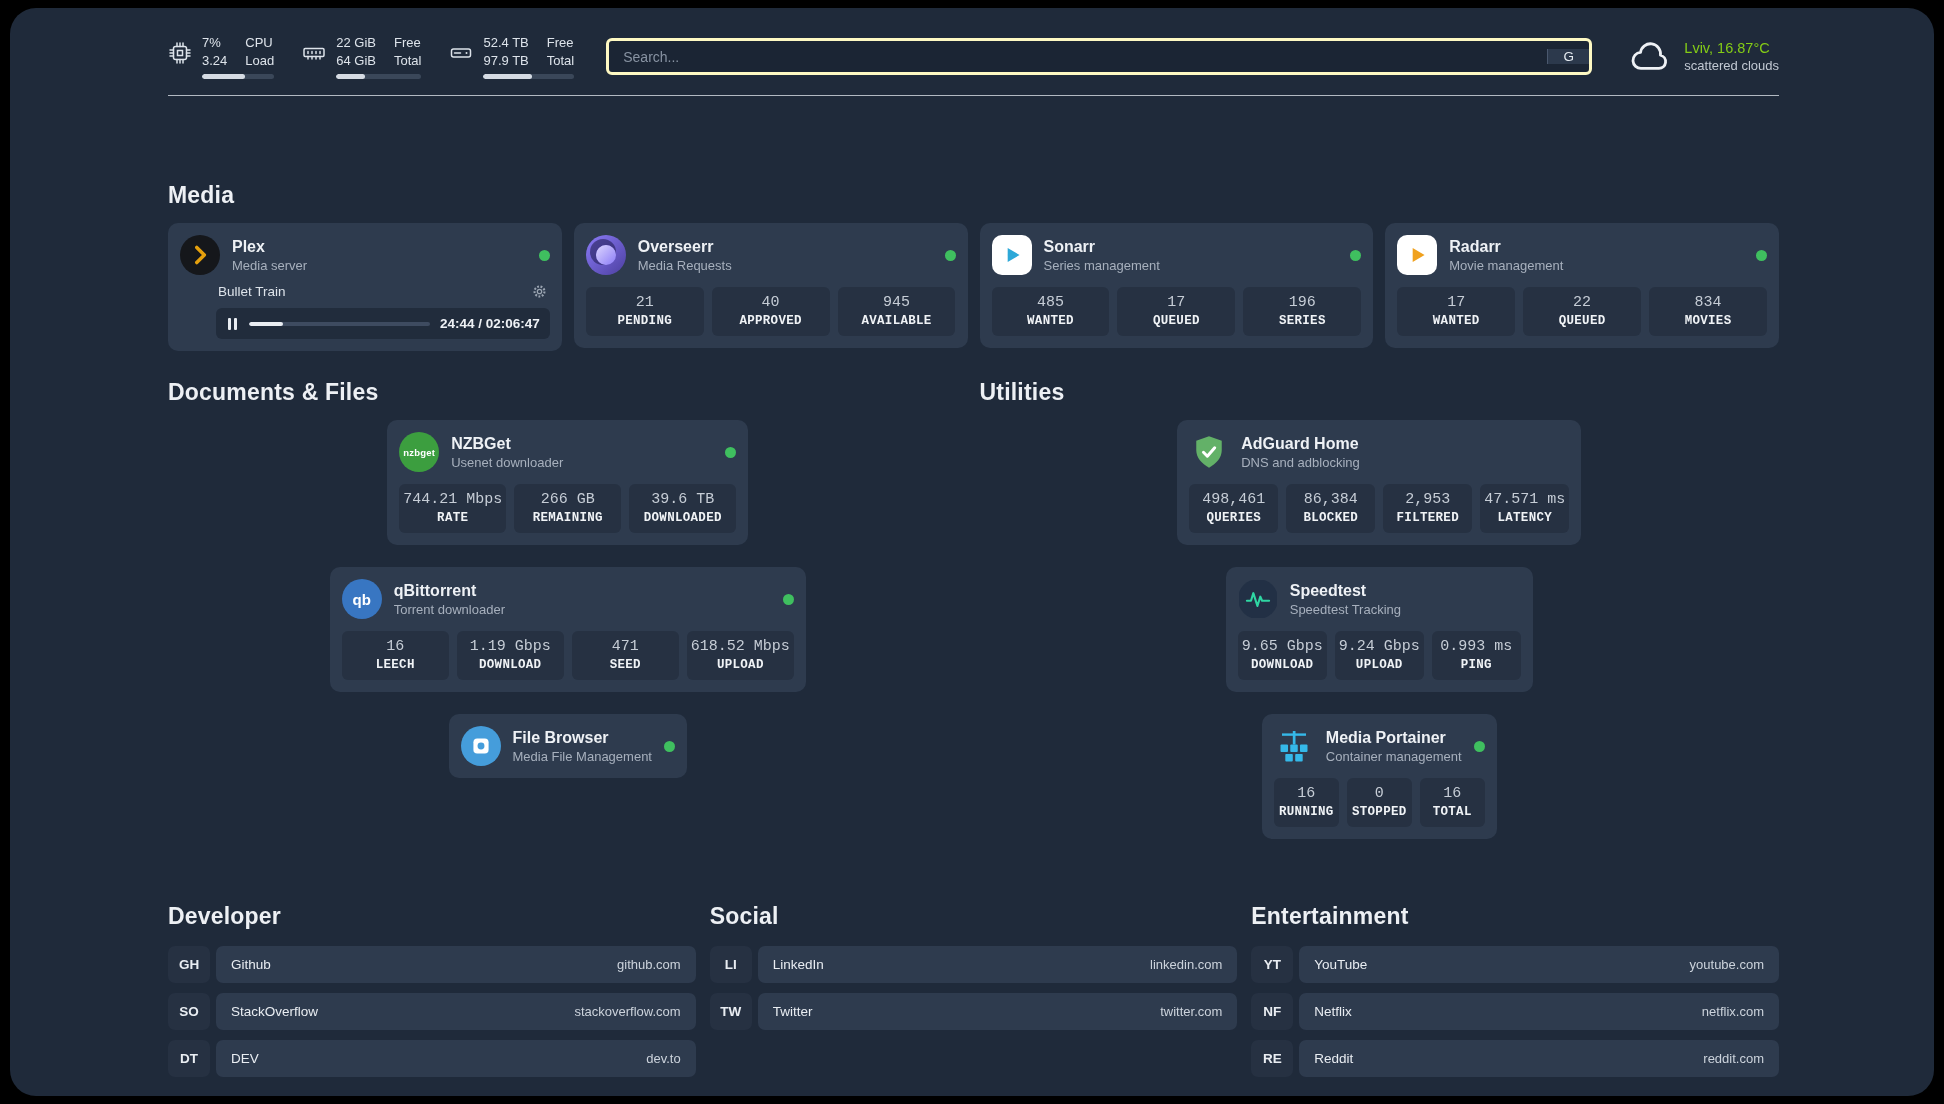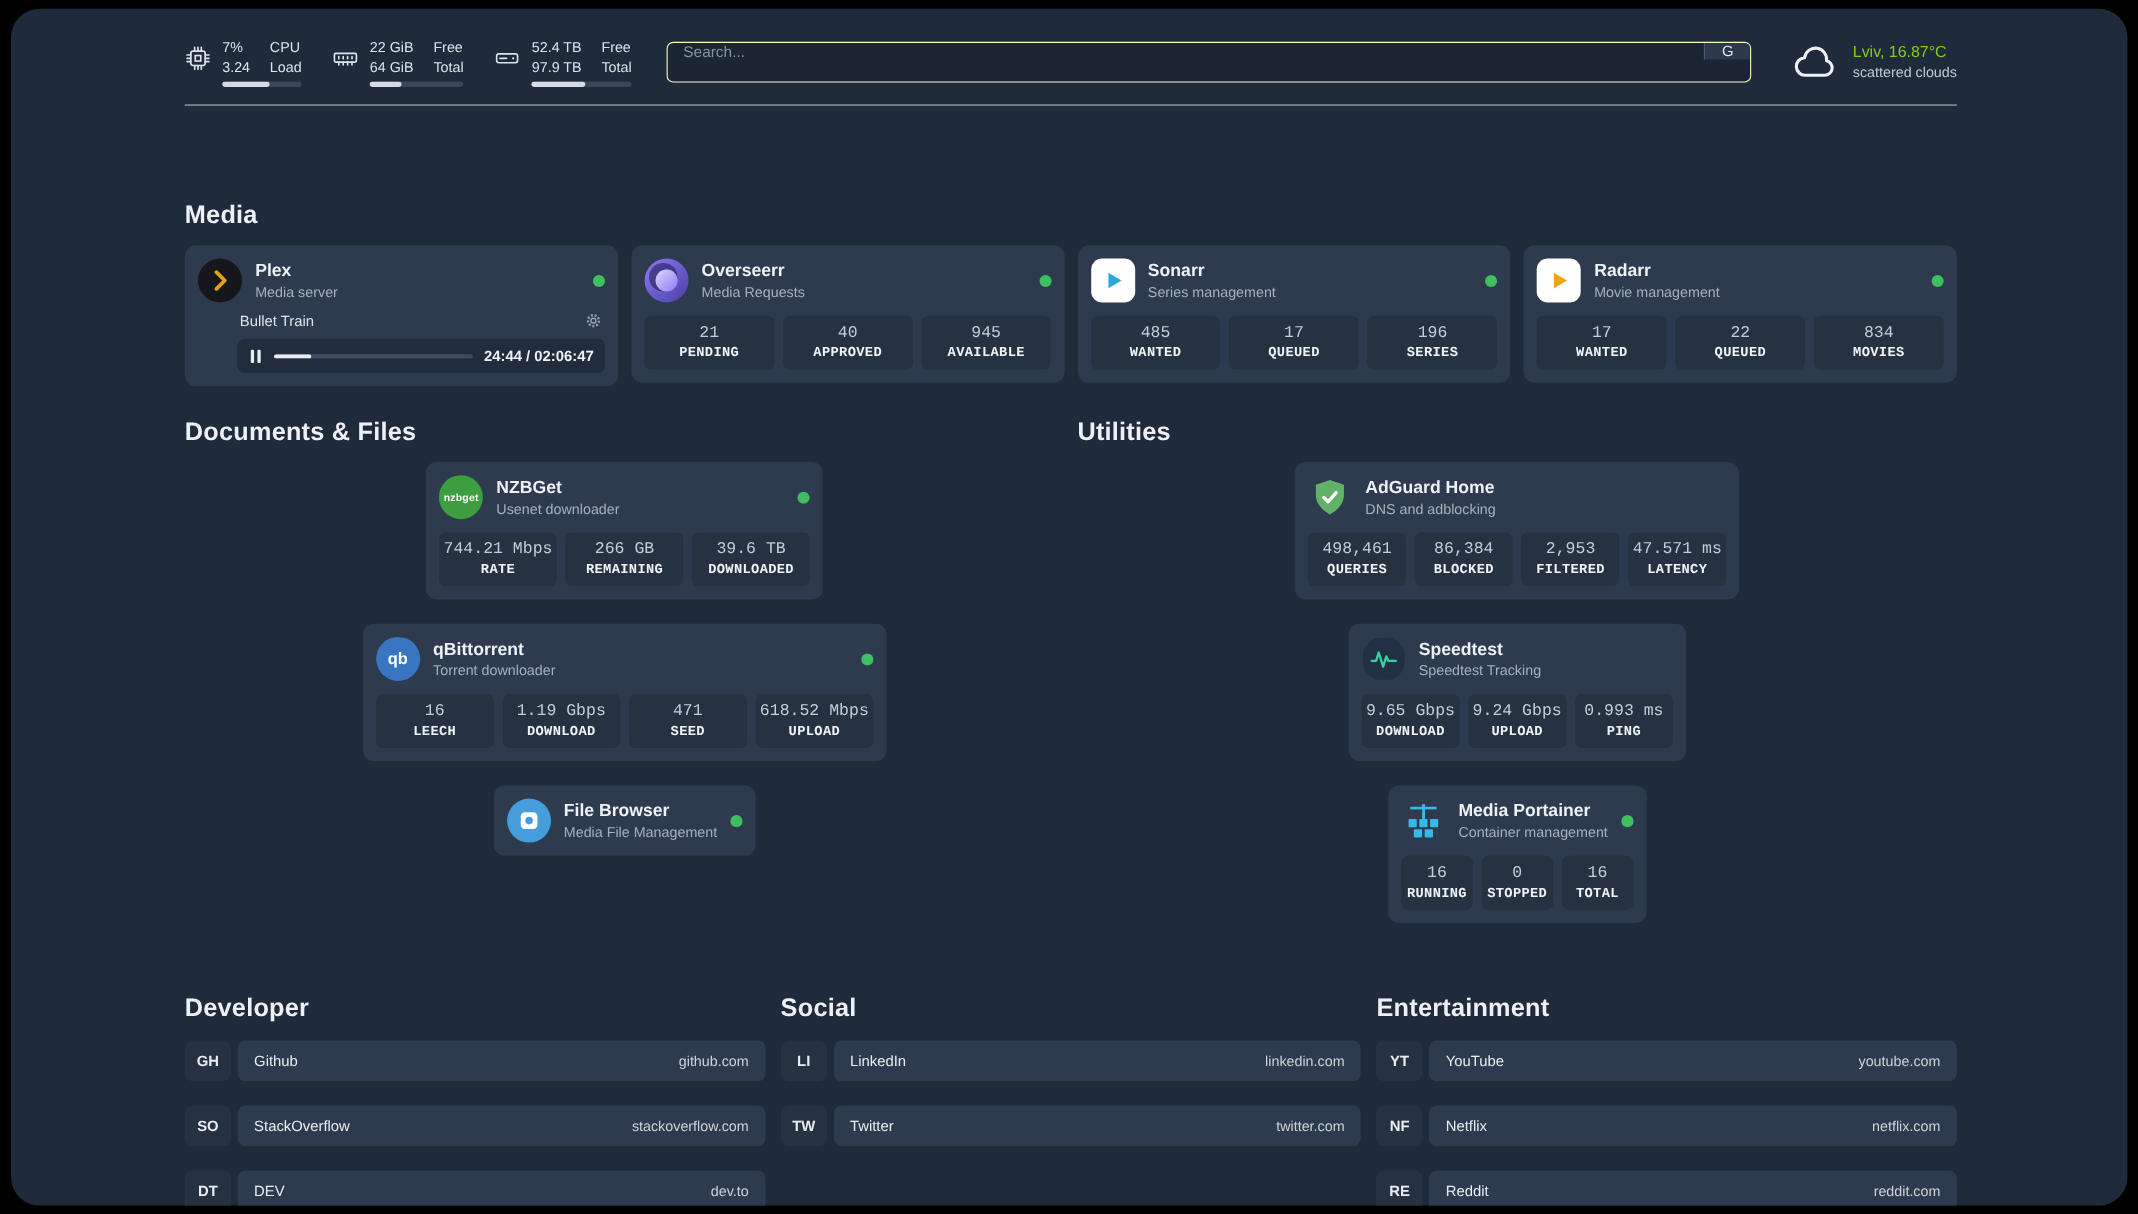--- a/index.html
+++ b/index.html
@@ -14,22 +14,22 @@
   .sys-group { display:flex; gap:28px; flex:none; }
   .sys { display:flex; align-items:center; gap:10px; }
   .sys-icon { width:24px; height:24px; color:#dde3ea; flex:none; margin-top:-8px; }
   .sys-icon svg { width:100%; height:100%; }
   .sys-body { display:flex; flex-direction:column; gap:5px; }
   .sys-text { display:flex; gap:18px; }
   .sys-col { display:flex; flex-direction:column; font-size:13px; line-height:1.35; color:#dde3ea; }
   .sys-bar { height:5px; border-radius:3px; background:#3a4759; overflow:hidden; }
   .sys-bar-fill { height:100%; background:#d5dbe3; border-radius:3px; }
 
-  .searchbox { flex:1; margin:0 38px 0 32px; height:37px; display:flex; align-items:flex-start;
-               background:#1b2534; border:1px solid #fef9c3; border-radius:6px; overflow:hidden; }
+  .searchbox { flex:1; margin:0 38px 0 32px; height:37px; display:flex; align-items:center;
+               background:#1b2534; border:3px solid #fef9c3; border-radius:6px; overflow:hidden; }
   .search-input { flex:1; background:transparent; border:none; outline:none; color:#dde3ea;
                   font-size:14px; padding:0 14px; font-family:inherit; }
   .search-input::placeholder { color:#8893a2; }
   .search-engine { width:42px; display:flex; align-items:center; justify-content:center;
                    background:#2c394c; border-left:1px solid #4a586e; font-size:13.5px;
                    color:#e6ebf1; cursor:pointer; }
 
   .weather { display:flex; align-items:center; gap:12px; flex:none; }
   .weather-icon { width:42px; height:32px; }
   .weather-icon svg { width:100%; height:100%; }
@@ -88,21 +88,21 @@
   .i-speedtest { width:38px; height:38px; border-radius:9px; background:#223045;
                  display:flex; align-items:center; justify-content:center; }
   .i-speedtest svg { width:28px; height:28px; }
 
   
   .two-col { margin-top:28px; display:grid; grid-template-columns:1fr 1fr; gap:12px; align-items:start; }
   .col-stack { display:flex; flex-direction:column; gap:22px; margin-top:14px;align-items:center; }
 
   
   .bookmarks { margin-top:64px; display:grid; grid-template-columns:repeat(3,1fr); gap:14px; align-items:start; }
-  .bm-list { margin-top:16px; display:flex; flex-direction:column; gap:22px; }
+  .bm-list { margin-top:16px; display:flex; flex-direction:column; gap:10px; }
   .bm-row { display:flex; align-items:stretch; gap:6px; height:37px; cursor:pointer; }
   .bm-abbr { width:42px; flex:none; background:#263142; border-radius:7px; display:flex;
              align-items:center; justify-content:center; font-size:13.5px; font-weight:700; color:#e9edf2; }
   .bm-bar { flex:1; background:#2e3b4e; border-radius:7px; display:flex; align-items:center;
             justify-content:space-between; padding:0 15px; }
   .bm-name { font-size:13.5px; color:#e9edf2; }
   .bm-url { font-size:13px; color:#ccd3dc; }
 </style>
 </head>
 <body>

